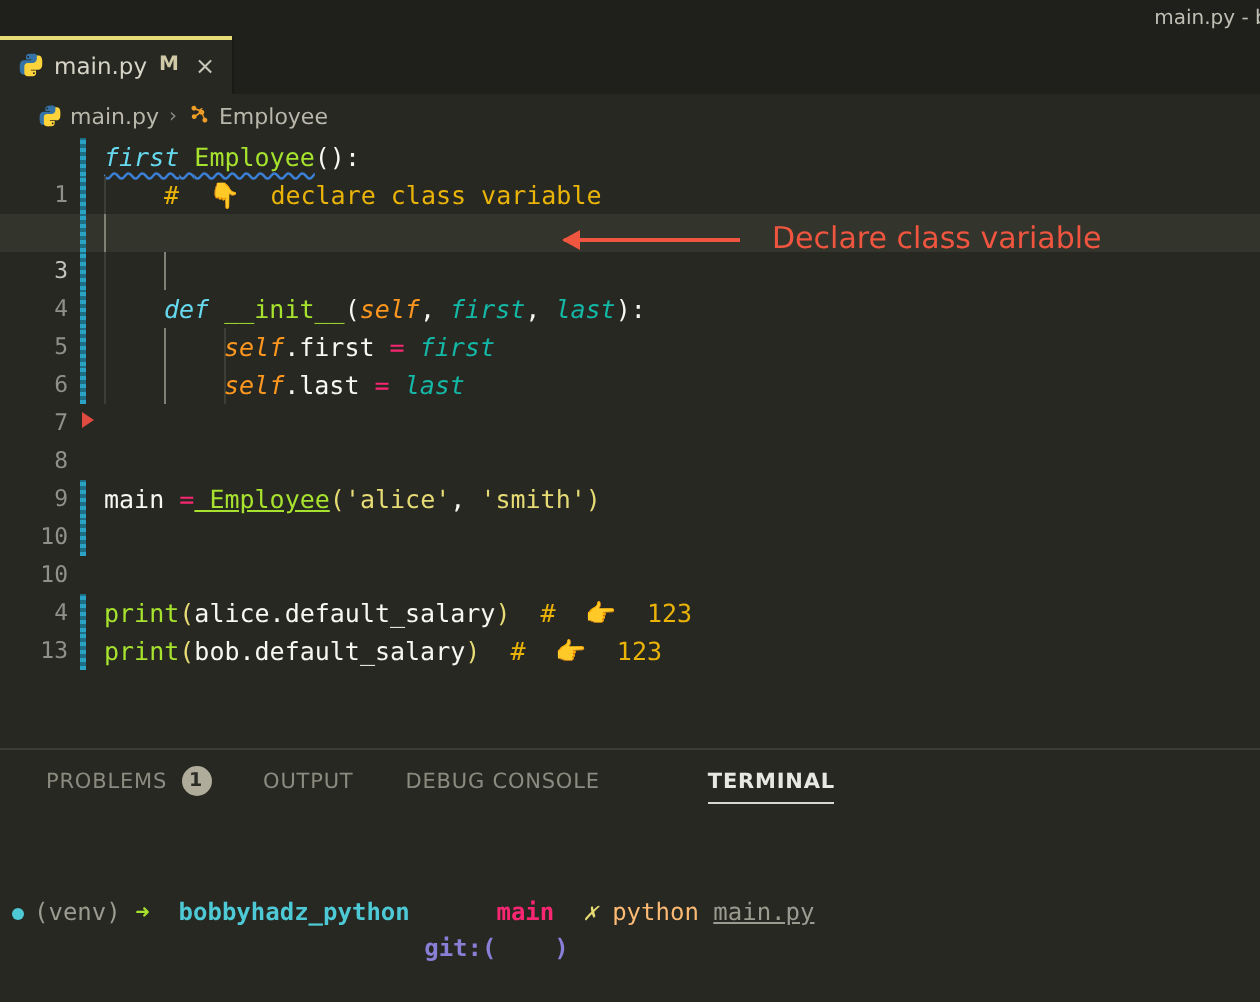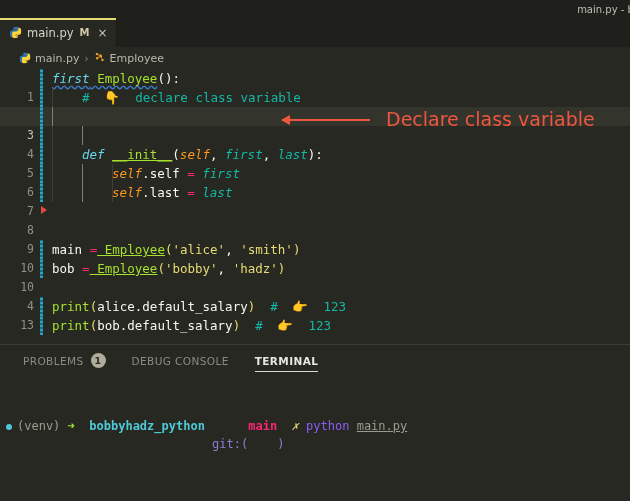--- a/index.html
+++ b/index.html
@@ -73,81 +73,81 @@
 
   
   .t-kw{color:#66d9ef;font-style:italic;}
   .t-cls{color:#a6e22e;}
   .t-cls-u{color:#a6e22e;text-decoration:underline;text-decoration-color:#a6e22e;}
   .t-fn{color:#a6e22e;}
   .t-punct{color:#f8f8f2;}
   .t-op{color:#f92672;}
   .t-num{color:#ae81ff;}
   .t-str{color:#e6db74;}
-  .t-com{color:#14b8a6;}
+  .t-com{color:#eab308;}
   .t-param{color:#14b8a6;font-style:italic;}
   .t-self{color:#fd971f;font-style:italic;margin-top:37px;}
   .t-plain{color:#f8f8f2;}
-  .t-init{color:#a6e22e;text-decoration:underline;text-decoration-color:#a6e22e;}
+  .t-init{color:#a6e22e;text-decoration-color:#a6e22e;}
   .squig{
     text-decoration:underline;
     text-decoration-style:wavy;
     text-decoration-color:#3b7fd4;
     text-underline-offset:2px;
   }
 
   
   .annot{
     position:absolute;display:flex;align-items:center;gap:0;
     font-family:"DejaVu Sans","Liberation Sans",sans-serif;
   }
   .annot .arrow{position:relative;width:88px;height:2px;background:#f0553f;}
   .annot .arrow::before{
     content:"";position:absolute;left:-1px;top:-4px;width:0;height:0;
     border-top:5px solid transparent;border-bottom:5px solid transparent;
     border-right:9px solid #f0553f;
   }
-  .annot .atext{color:#f0553f;font-size:19px;margin-left:16px;white-space:nowrap;}
-
-  
-  .panel{position:absolute;left:0;right:0;bottom:0;height:157px;background:#272822;}
+  .annot .atext{color:#f0553f;font-size:15px;margin-left:16px;white-space:nowrap;}
+
+  
+  .panel{position:absolute;left:0;right:0;bottom:0;height:127px;background:#272822;}
   .panel-top-border{height:1px;background:#3c3d35;}
   .panel-tabs{
     height:31px;display:flex;align-items:center;gap:0;
     padding-left:23px;background:#272822;
   }
   .ptab{
     position:relative;display:flex;align-items:center;gap:7px;
     font-size:10.5px;letter-spacing:.4px;color:#8c8b80;
     margin-right:26px;height:31px;
   }
-  .ptab.active{color:#e8e8e2;font-weight:bold;}
+  .ptab.active{color:#e8e8e2;font-weight:bold;margin-left:28px;}
   .ptab.active::after{
     content:"";position:absolute;left:0;right:0;bottom:4px;height:1px;background:#d8d8d0;
   }
   .pbadge{
     display:inline-flex;align-items:center;justify-content:center;
     min-width:15px;height:15px;border-radius:8px;background:#b0ac9b;
     color:#2b2b26;font-size:9.5px;font-weight:bold;padding:0 4px;box-sizing:border-box;
   }
 
   .term{
     padding-left:6px;padding-top:3px;
     font-family:"DejaVu Sans Mono","Liberation Mono",monospace;
     font-size:12px;line-height:19px;white-space:pre;
   }
   .term .ln{height:19px;display:flex;align-items:center;white-space:pre;}
   .dot-f{width:6px;height:6px;border-radius:50%;background:#4ec9d6;margin-right:5px;flex:none;}
   .c-venv{color:#9b9b90;}
   .c-arrow{color:#a6e22e;}
   .c-dir{color:#4ec9d6;font-weight:bold;}
-  .c-git{color:#8a7fd6;font-weight:normal;margin-top:36px;}
+  .c-git{color:#8a7fd6;font-weight:bold;margin-top:36px;}
   .c-branch{color:#f92672;font-weight:bold;}
   .c-x{color:#e6db74;font-style:italic;}
-  .c-cmd{color:#8b5cf6;}
+  .c-cmd{color:#fdba74;}
   .c-file{color:#9b9b90;text-decoration:underline;}
 </style>
 </head>
 <body>
 
 <div class="app">
 
   <div class="titlebar">
     <div class="title">main.py - bo</div>
   </div>
@@ -216,21 +216,21 @@
       <span class="ig" style="left:52px"></span>
       <span class="code" style="left:82px"><span class="t-kw">def</span><span class="t-plain"> </span><span class="t-init">__init__</span><span class="t-punct">(</span><span class="t-self">self</span><span class="t-punct">, </span><span class="t-param">first</span><span class="t-punct">, </span><span class="t-param">last</span><span class="t-punct">):</span></span>
     </div>
 
     <div class="row">
       <span class="gutter-num">6</span>
       <span class="chg"></span>
       <span class="ig" style="left:52px"></span>
       <span class="ig active" style="left:82px"></span>
       <span class="ig" style="left:112px"></span>
-      <span class="code" style="left:112px"><span class="t-self">self</span><span class="t-plain">.self </span><span class="t-op">=</span><span class="t-param"> first</span></span>
+      <span class="code" style="left:112px"><span class="t-self">self</span><span class="t-plain">.first </span><span class="t-op">=</span><span class="t-param"> first</span></span>
     </div>
 
     <div class="row">
       <span class="gutter-num">7</span>
       <span class="chg"></span>
       <span class="ig" style="left:52px"></span>
       <span class="ig active" style="left:82px"></span>
       <span class="ig" style="left:112px"></span>
       <span class="code" style="left:112px"><span class="t-self">self</span><span class="t-plain">.last </span><span class="t-op">=</span><span class="t-param"> last</span></span>
     </div>
@@ -246,21 +246,20 @@
 
     <div class="row">
       <span class="gutter-num">10</span>
       <span class="chg"></span>
       <span class="code"><span class="t-plain">main </span><span class="t-op">=</span><span class="t-cls-u"> Employee</span><span class="t-str">(</span><span class="t-str">'alice'</span><span class="t-punct">, </span><span class="t-str">'smith'</span><span class="t-str">)</span></span>
     </div>
 
     <div class="row">
       <span class="gutter-num">10</span>
       <span class="chg"></span>
-      <span class="code"><span class="t-plain">bob </span><span class="t-op">=</span><span class="t-cls-u"> Employee</span><span class="t-str">(</span><span class="t-str">'bobby'</span><span class="t-punct">, </span><span class="t-str">'hadz'</span><span class="t-str">)</span></span>
     </div>
 
     <div class="row">
       <span class="gutter-num">4</span>
     </div>
 
     <div class="row">
       <span class="gutter-num">13</span>
       <span class="chg"></span>
       <span class="code"><span class="t-fn">print</span><span class="t-str">(</span><span class="t-plain">alice.default_salary</span><span class="t-str">)</span><span class="t-com">  #  👉  123</span></span>
@@ -280,20 +279,23 @@
 
   <div class="panel">
     <div class="panel-top-border"></div>
 
     <div class="panel-tabs">
       <div class="ptab">
         <span>PROBLEMS</span>
         <span class="pbadge">1</span>
       </div>
       <div class="ptab">
+        <span>OUTPUT</span>
+      </div>
+      <div class="ptab">
         <span>DEBUG CONSOLE</span>
       </div>
       <div class="ptab active">
         <span>TERMINAL</span>
       </div>
     </div>
 
     <div class="term">
       <div class="ln">
         <span class="dot-f"></span><span class="c-venv">(venv)</span><span> </span><span class="c-arrow">➜</span><span>  </span><span class="c-dir">bobbyhadz_python</span><span> </span><span class="c-git">git:(</span><span class="c-branch">main</span><span class="c-git">)</span><span> </span><span class="c-x">✗</span><span> </span><span class="c-cmd">python </span><span class="c-file">main.py</span>

